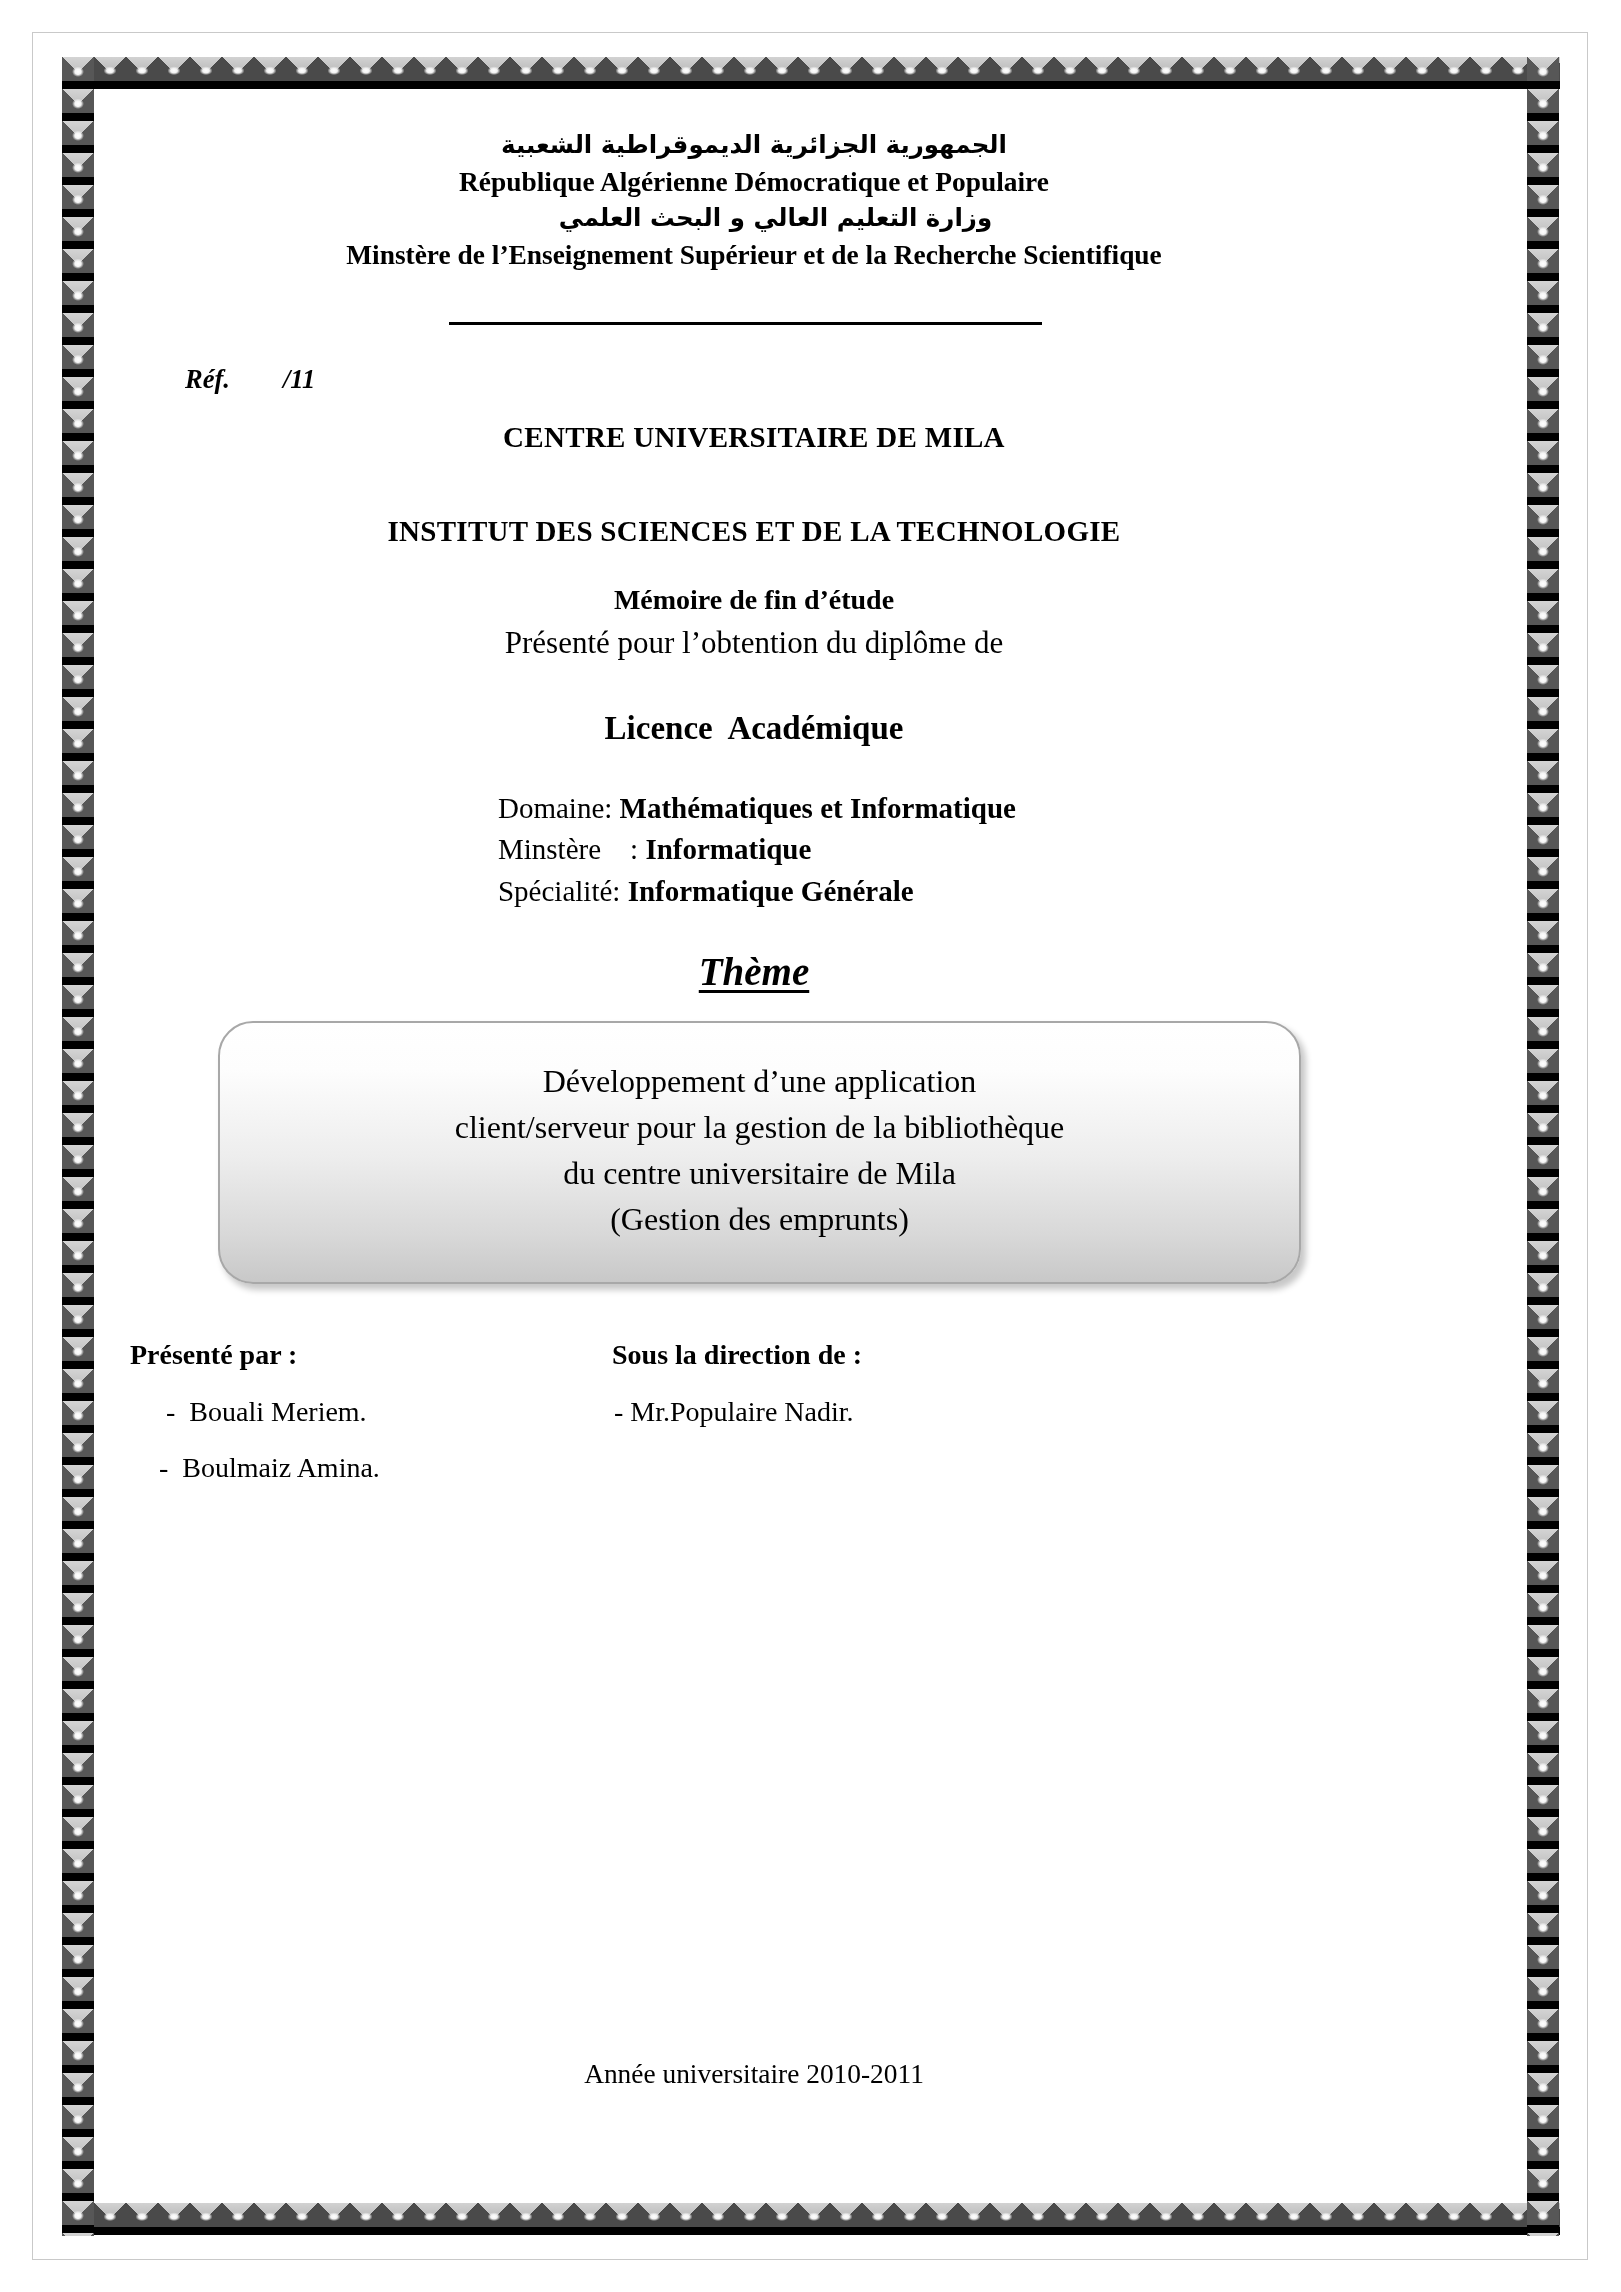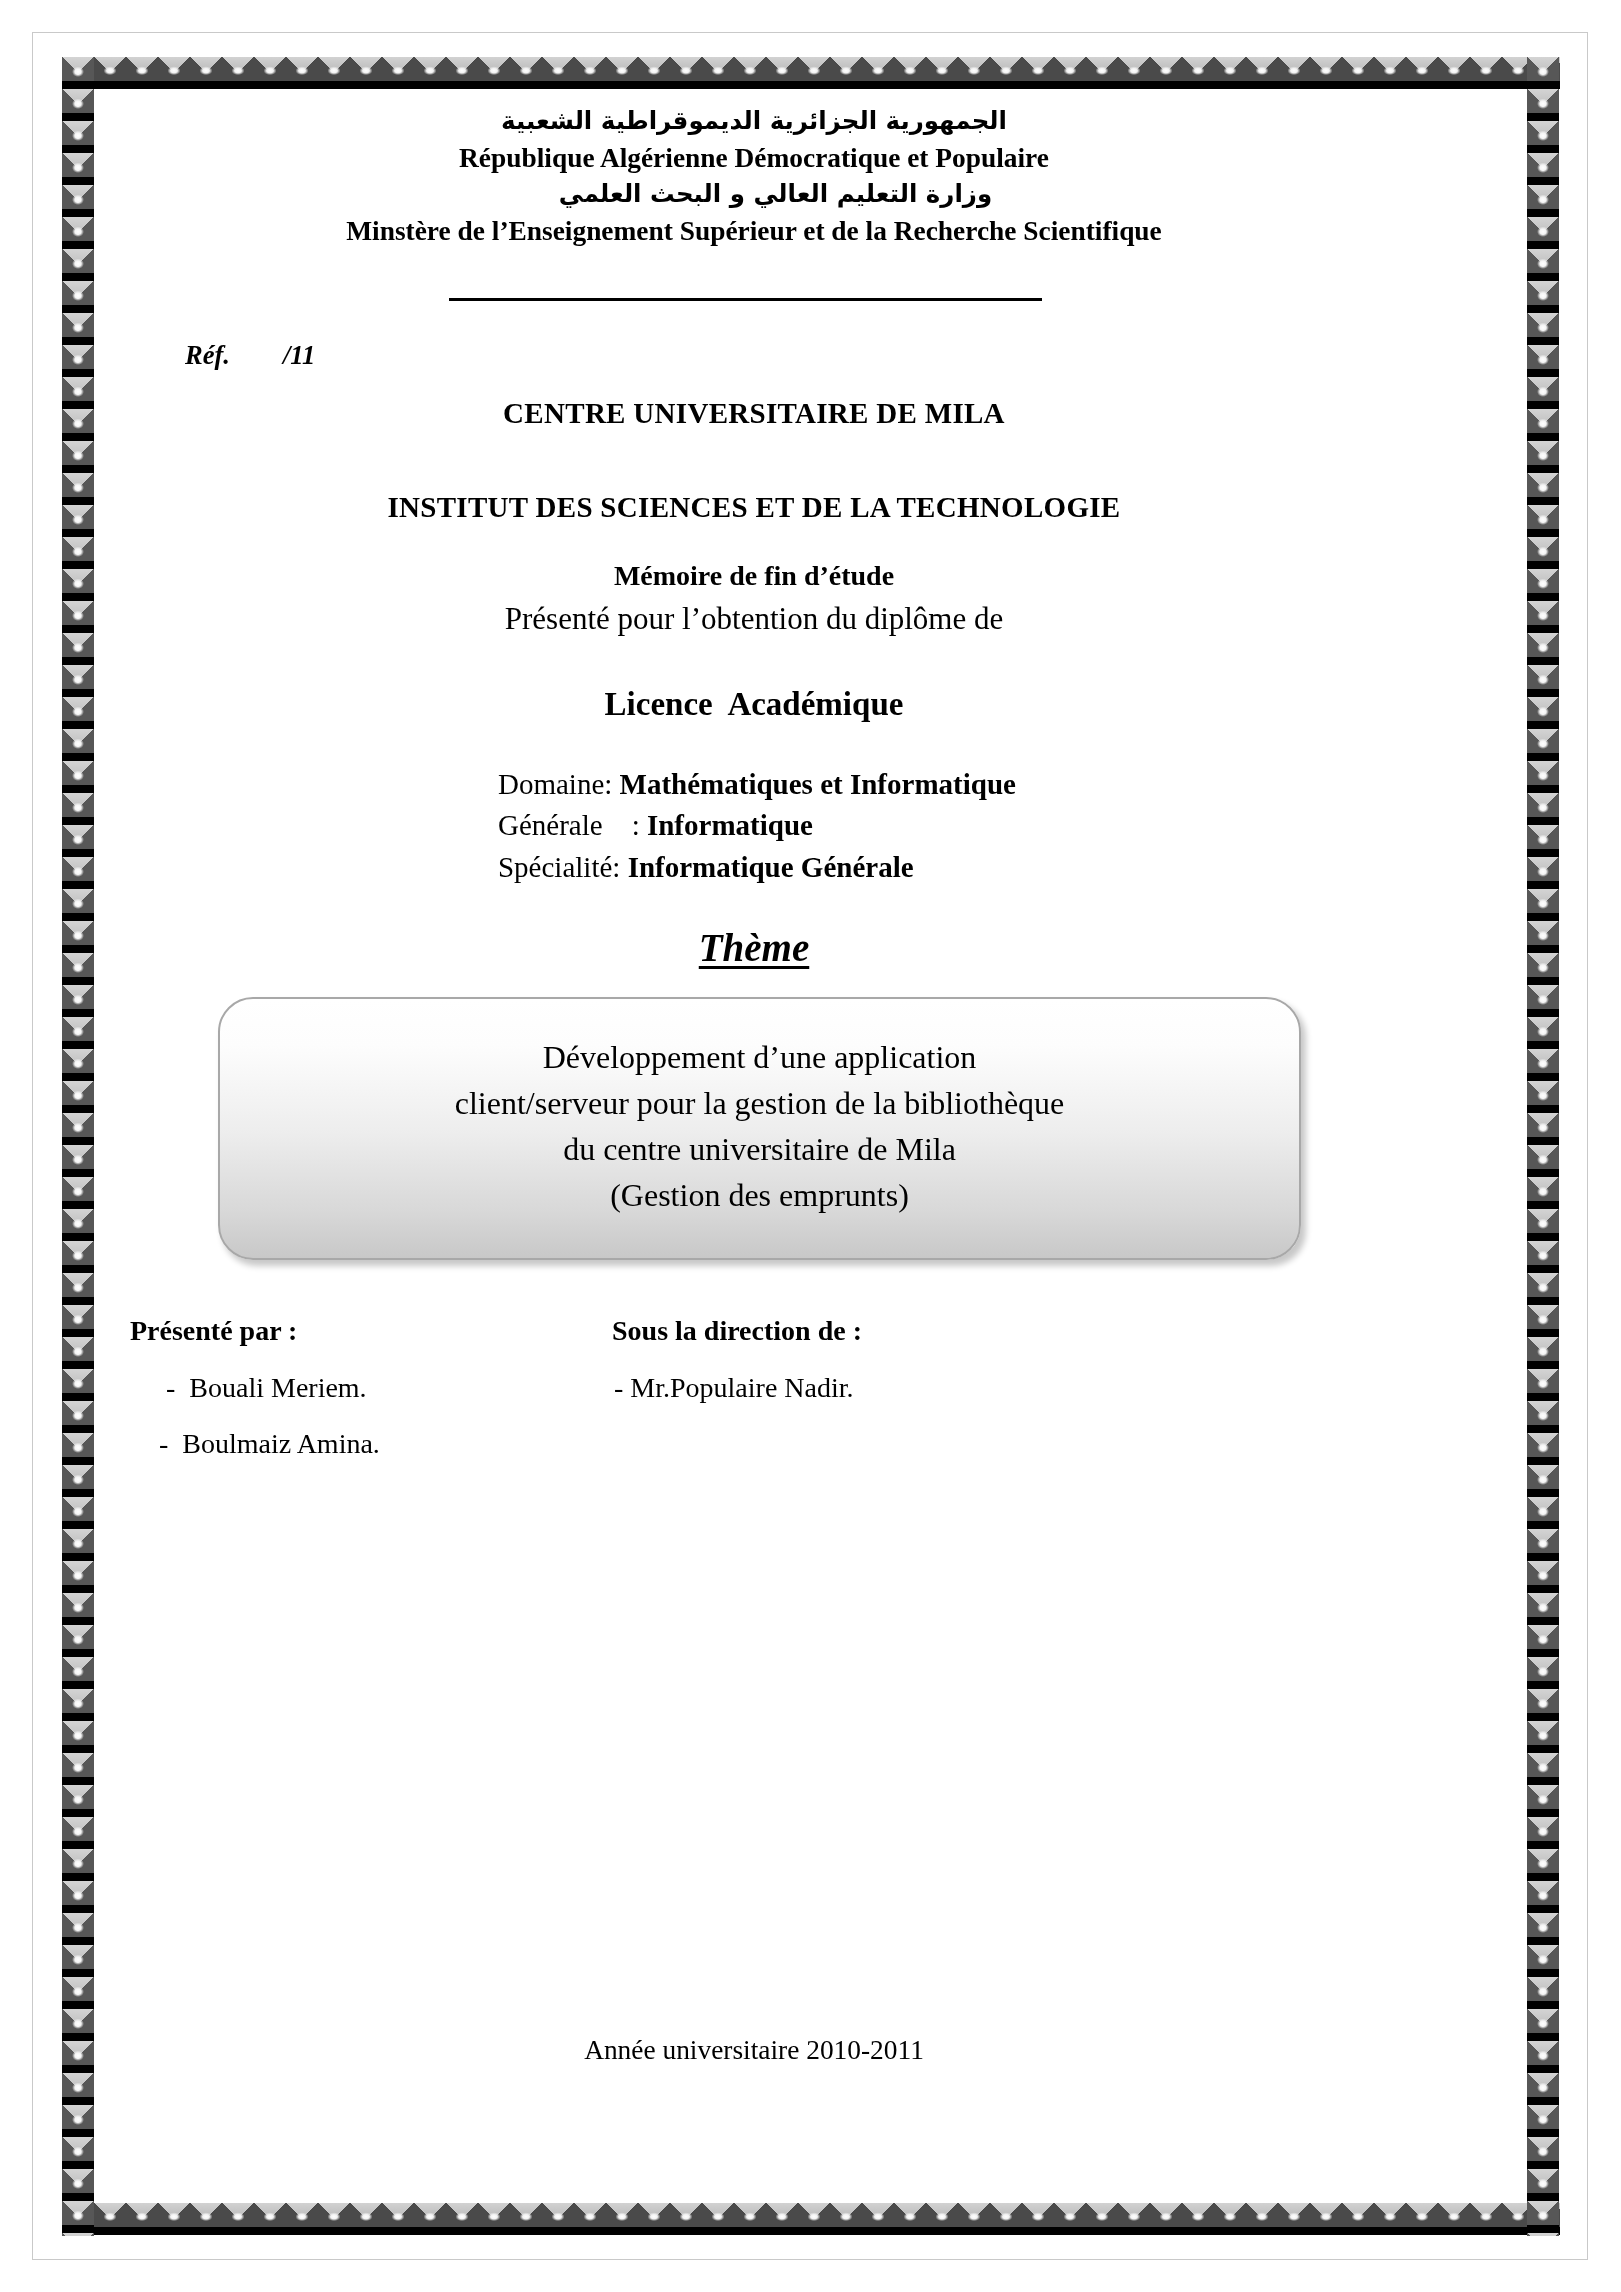--- a/index.html
+++ b/index.html
@@ -83,21 +83,21 @@
 
   .deco-top    { left: 62px;  top: 57px;    width: 1498px; }
   .deco-bottom { left: 62px;  top: 2203px;  width: 1498px; }
   .deco-left   { left: 62px;  top: 57px;    height: 2179px; }
   .deco-right  { left: 1527px;top: 57px;    height: 2179px; }
 
   
   .content {
     position: absolute;
     left: 94px;
-    top: 80px;
+    top: 104px;
     width: 1320px;
     height: 2114px;
     box-sizing: border-box;
   }
 
   .ctr { text-align: center; }
 
   .arabic {
     font-family: "DejaVu Sans", sans-serif;
     font-weight: bold;
@@ -278,21 +278,21 @@
     <div class="ctr presente-pour">Présenté pour l’obtention du diplôme de</div>
     <div class="ctr licence">Licence  Académique</div>
 
     <div class="dfs">
       <div class="dfs-inner">
         <div>
           <span class="lab">Domaine:</span>
           <span class="val">Mathématiques et Informatique</span>
         </div>
         <div>
-          <span class="lab">Générale    :</span>
+          <span class="lab">Minstère    :</span>
           <span class="val">Informatique</span>
         </div>
         <div>
           <span class="lab">Spécialité:</span>
           <span class="val">Informatique Générale</span>
         </div>
       </div>
     </div>
 
     <div class="theme-title">

